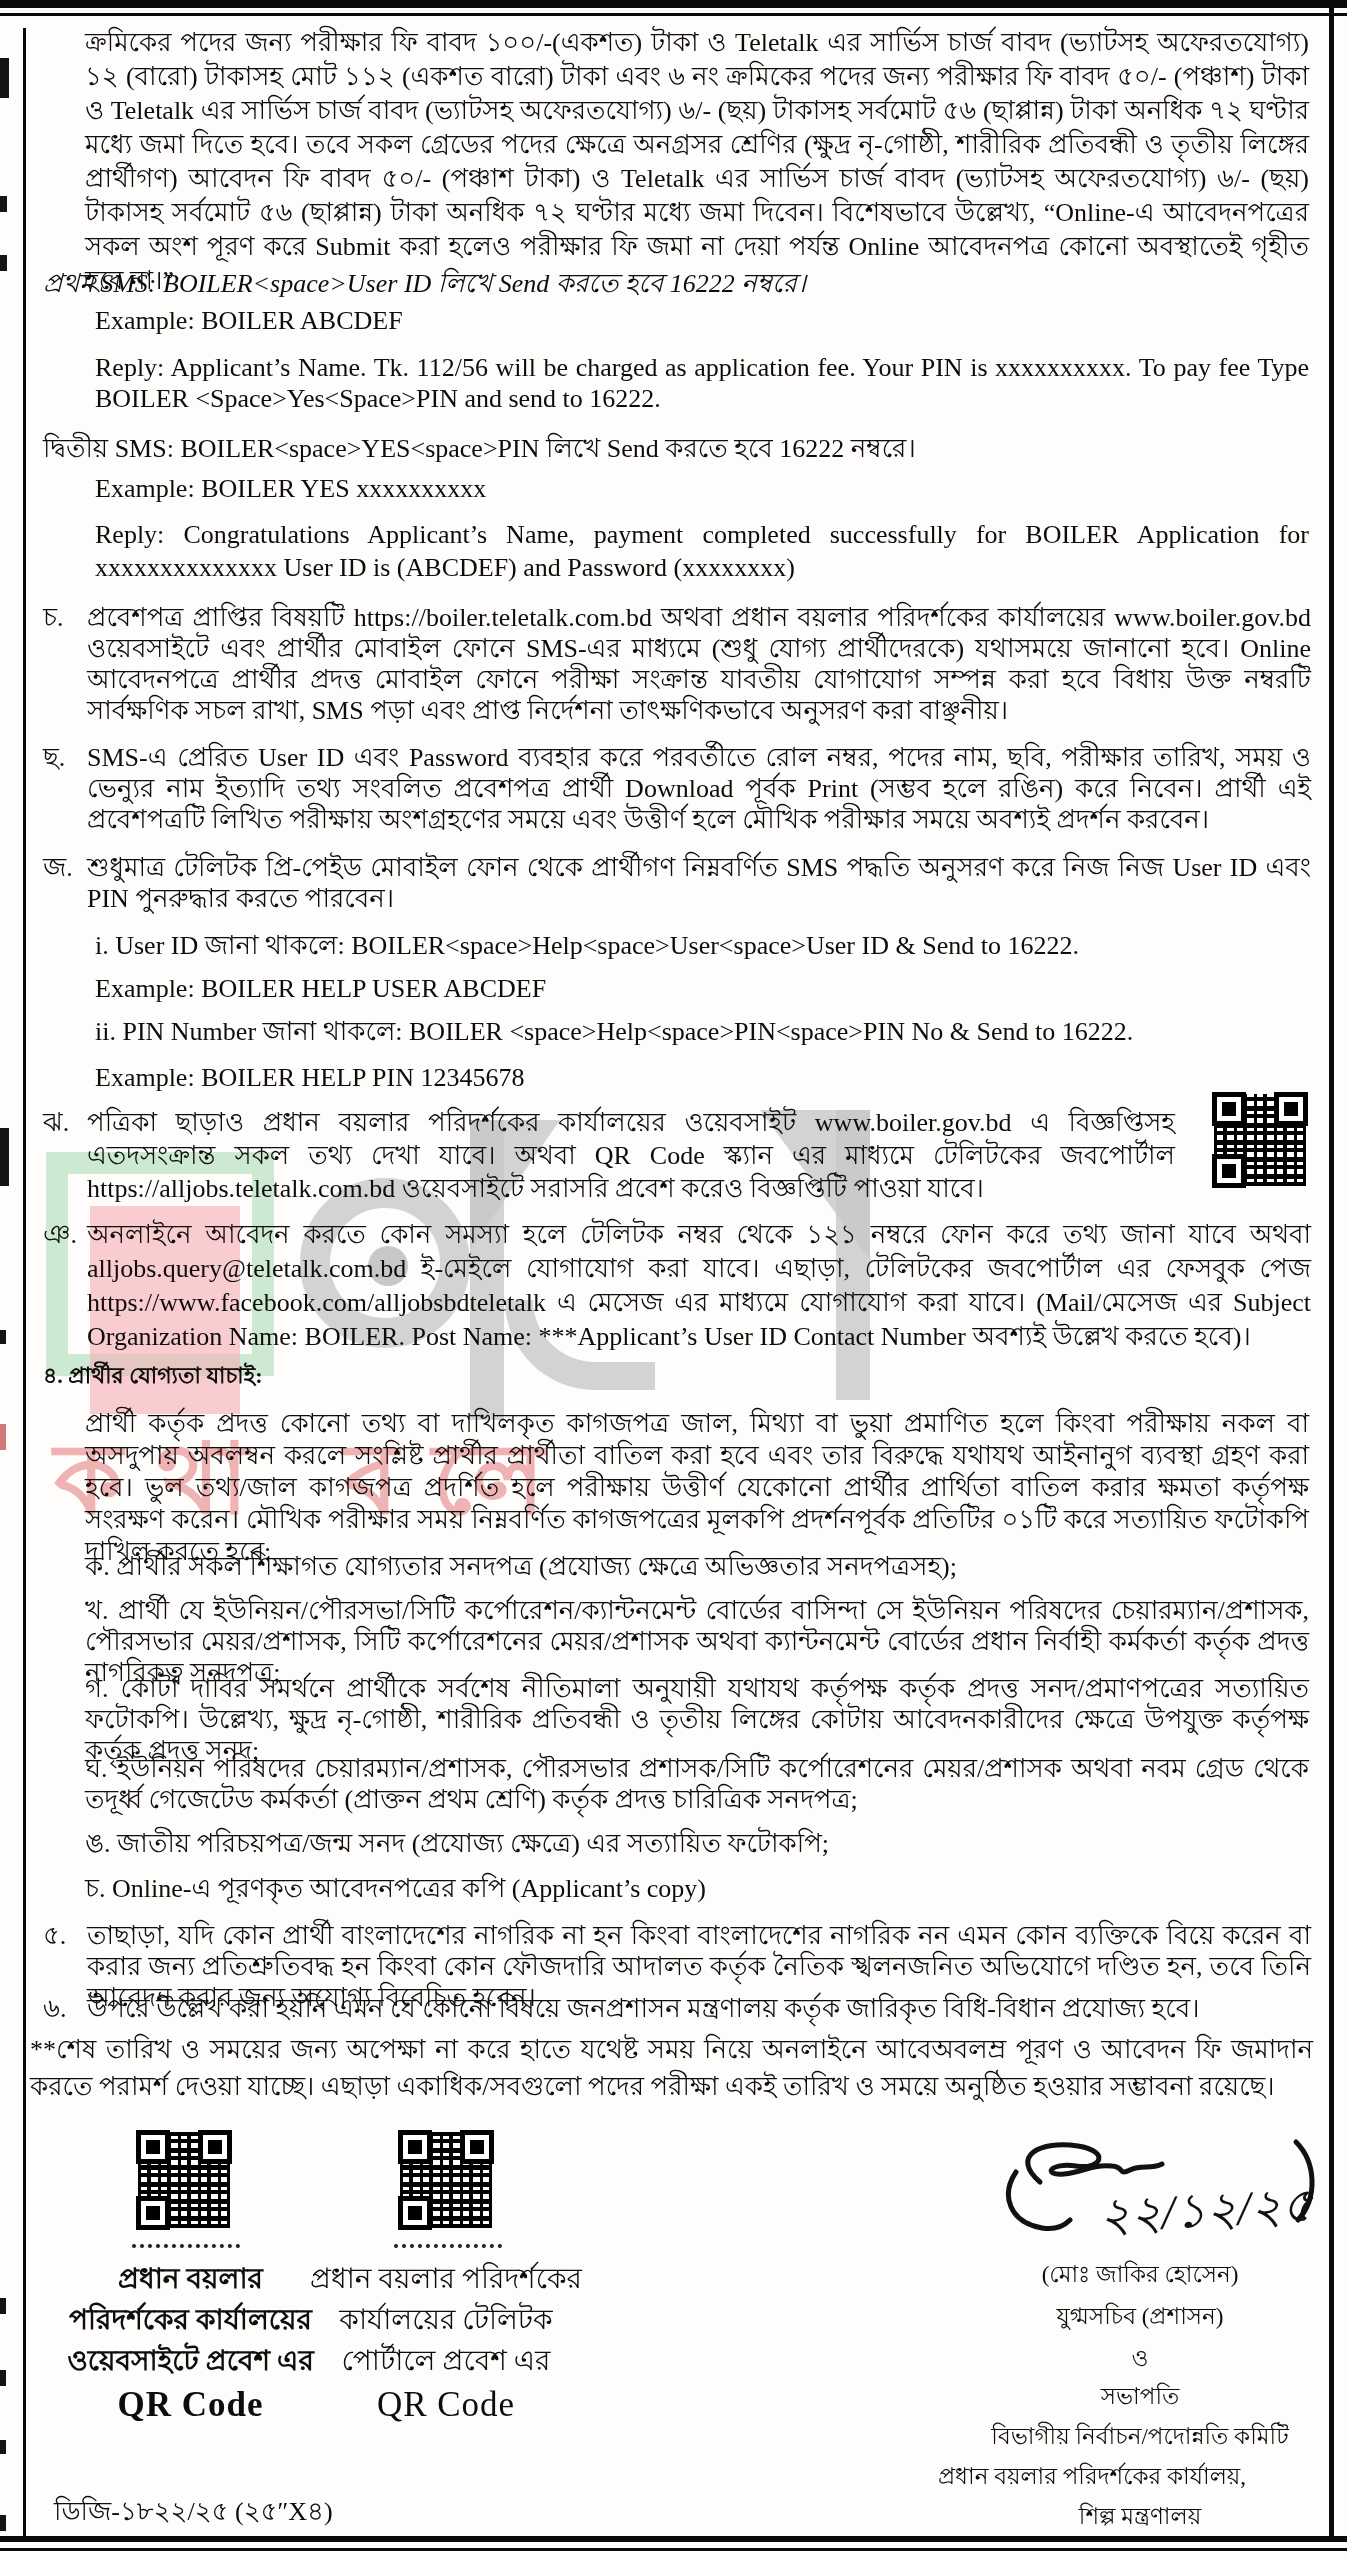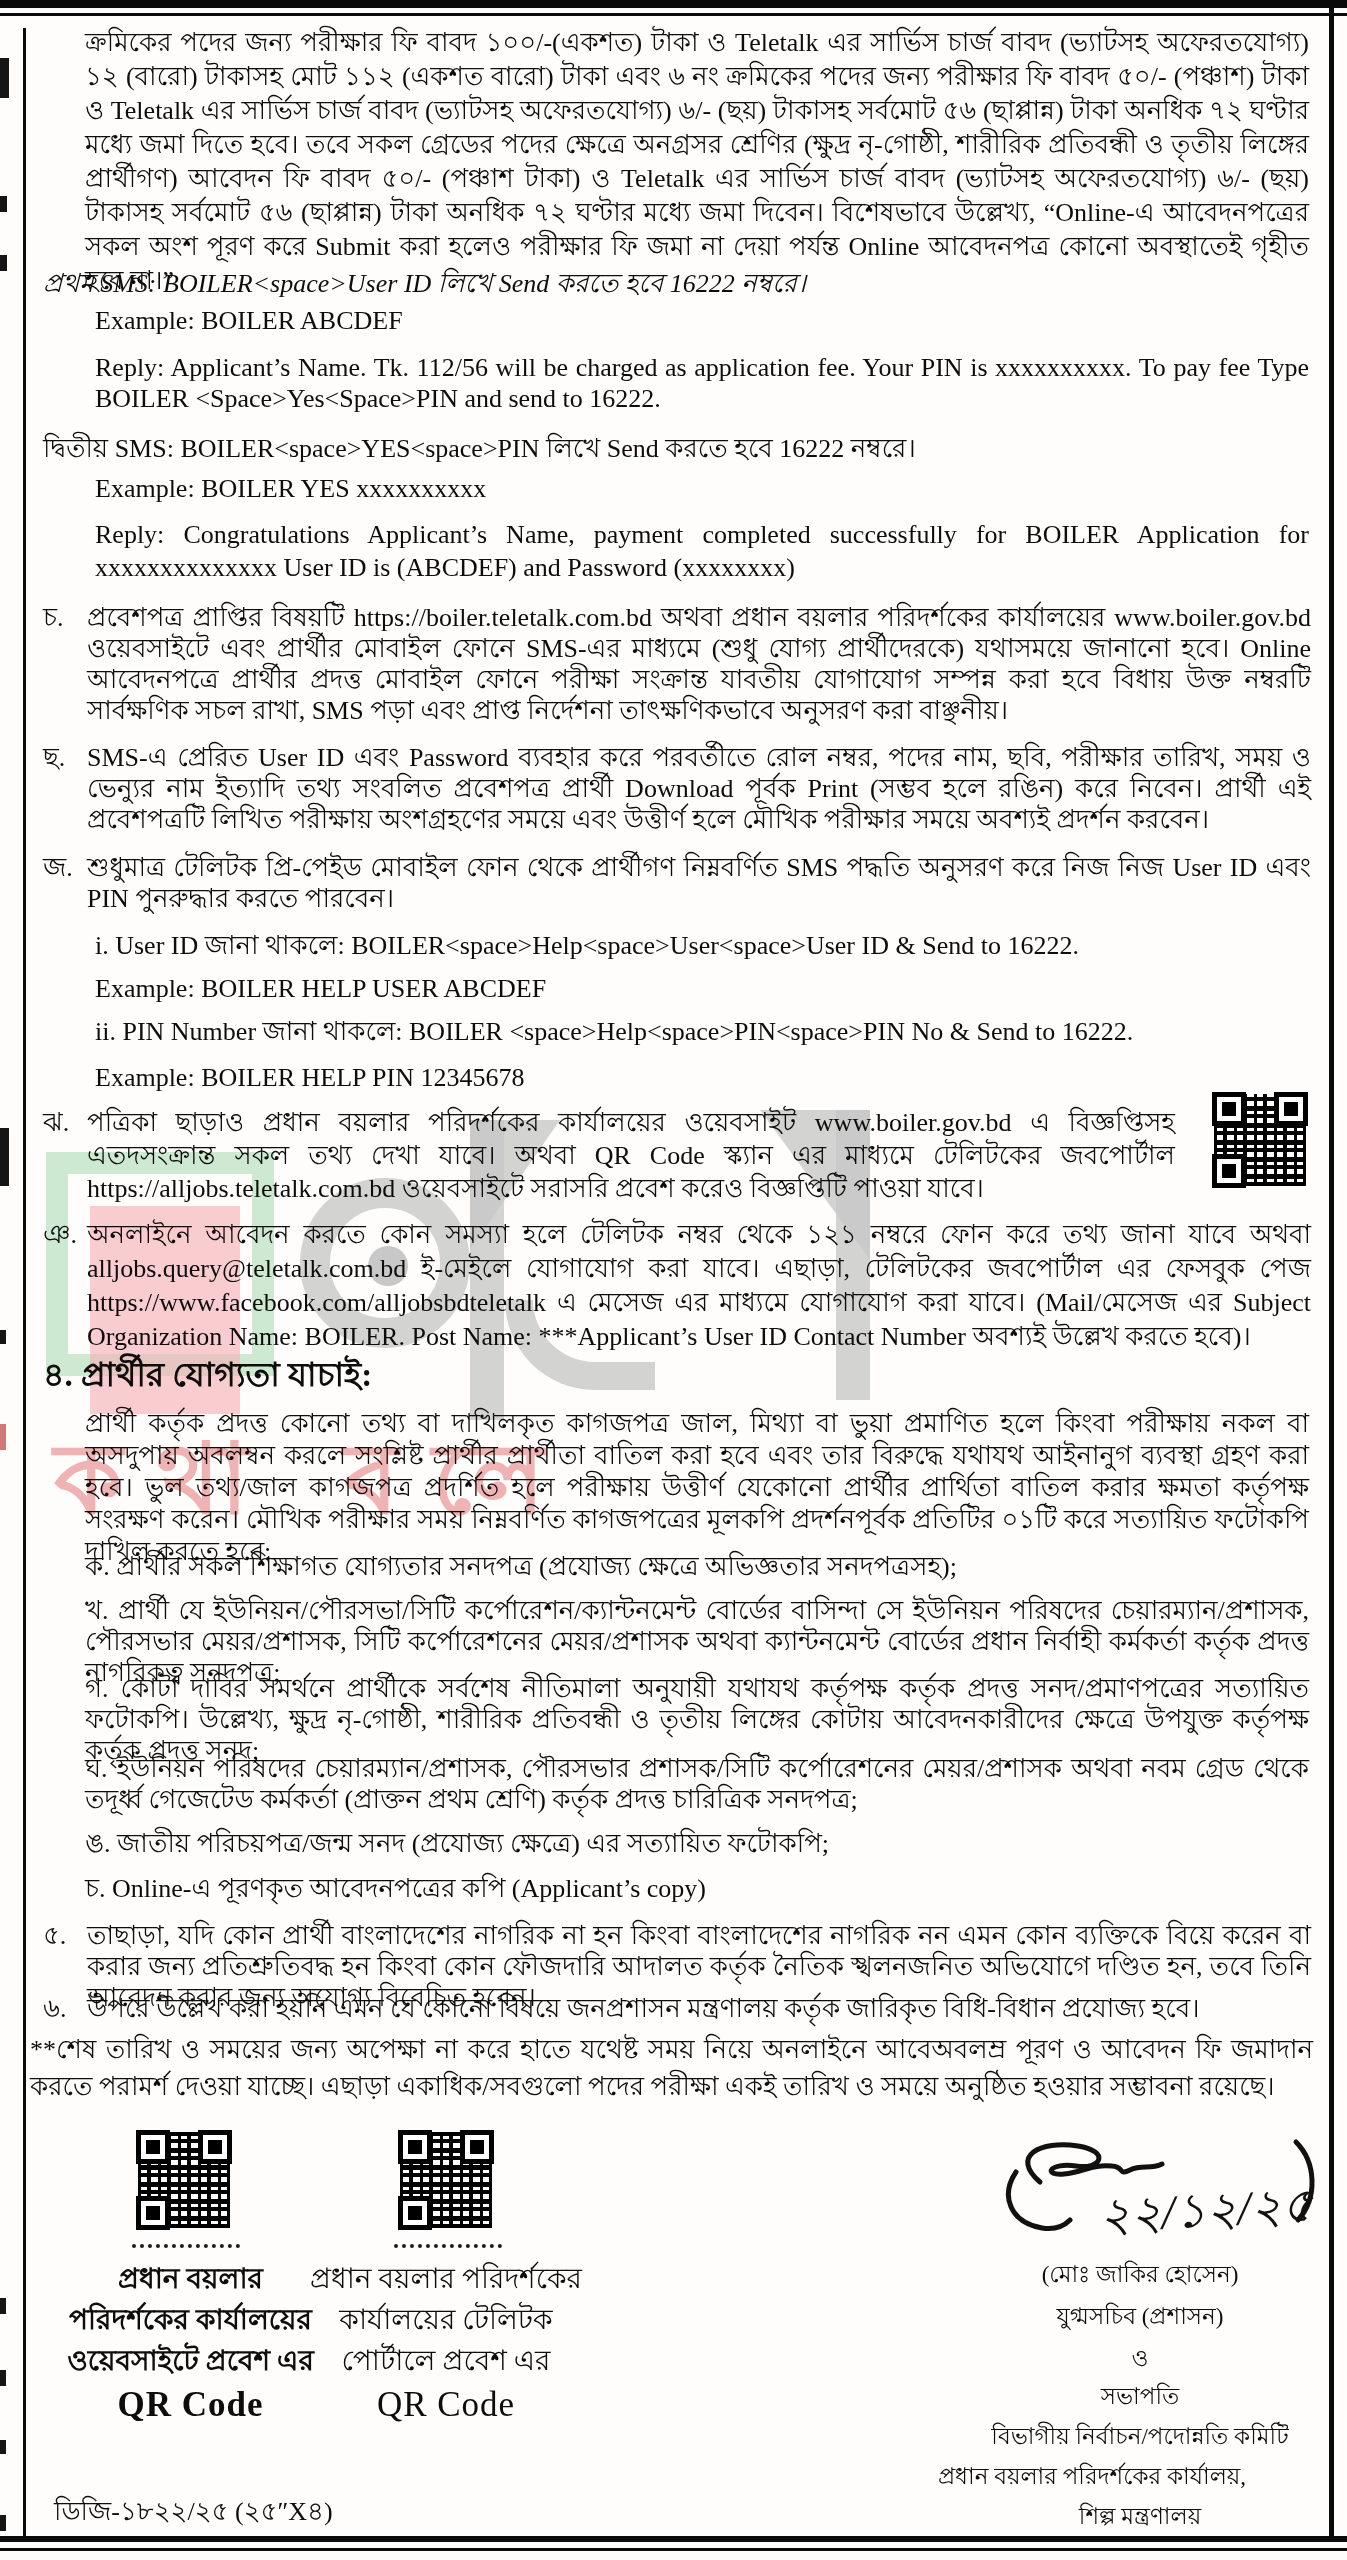--- a/index.html
+++ b/index.html
@@ -118,21 +118,21 @@
     <span class="finder f-tl"></span>
     <span class="finder f-tr"></span>
     <span class="finder f-bl"></span>
   </div>
 
   <div class="t flexitem" style="left:43px;top:1218px;width:1268px;line-height:34px;">
     <span class="lbl">ঞ.</span>
     <div class="txt">অনলাইনে আবেদন করতে কোন সমস্যা হলে টেলিটক নম্বর থেকে ১২১ নম্বরে ফোন করে তথ্য জানা যাবে অথবা alljobs.query@teletalk.com.bd ই-মেইলে যোগাযোগ করা যাবে। এছাড়া, টেলিটকের জবপোর্টাল এর ফেসবুক পেজ https://www.facebook.com/alljobsbdteletalk এ মেসেজ এর মাধ্যমে যোগাযোগ করা যাবে। (Mail/মেসেজ এর Subject Organization Name: BOILER. Post Name: ***Applicant’s User ID Contact Number অবশ্যই উল্লেখ করতে হবে)।</div>
   </div>
 
-  <div class="t b" style="left:43px;top:1360px;width:1270px;font-size:33px;">৪. প্রার্থীর যোগ্যতা যাচাই:</div>
+  <div class="t b" style="left:43px;top:1360px;width:1270px;font-size:22px;">৪. প্রার্থীর যোগ্যতা যাচাই:</div>
 
   <div class="t j" style="left:85px;top:1408px;width:1224px;line-height:32px;">প্রার্থী কর্তৃক প্রদত্ত কোনো তথ্য বা দাখিলকৃত কাগজপত্র জাল, মিথ্যা বা ভুয়া প্রমাণিত হলে কিংবা পরীক্ষায় নকল বা অসদুপায় অবলম্বন করলে সংশ্লিষ্ট প্রার্থীর প্রার্থীতা বাতিল করা হবে এবং তার বিরুদ্ধে যথাযথ আইনানুগ ব্যবস্থা গ্রহণ করা হবে। ভুল তথ্য/জাল কাগজপত্র প্রদর্শিত হলে পরীক্ষায় উত্তীর্ণ যেকোনো প্রার্থীর প্রার্থিতা বাতিল করার ক্ষমতা কর্তৃপক্ষ সংরক্ষণ করেন। মৌখিক পরীক্ষার সময় নিম্নবর্ণিত কাগজপত্রের মূলকপি প্রদর্শনপূর্বক প্রতিটির ০১টি করে সত্যায়িত ফটোকপি দাখিল করতে হবে:</div>
 
   <div class="t j" style="left:85px;top:1551px;width:1224px;">
     <span>ক.</span>
     <span>প্রার্থীর সকল শিক্ষাগত যোগ্যতার সনদপত্র (প্রযোজ্য ক্ষেত্রে অভিজ্ঞতার সনদপত্রসহ);</span>
   </div>
   <div class="t j" style="left:85px;top:1595px;width:1224px;">
     <span>খ.</span>
     <span>প্রার্থী যে ইউনিয়ন/পৌরসভা/সিটি কর্পোরেশন/ক্যান্টনমেন্ট বোর্ডের বাসিন্দা সে ইউনিয়ন পরিষদের চেয়ারম্যান/প্রশাসক, পৌরসভার মেয়র/প্রশাসক, সিটি কর্পোরেশনের মেয়র/প্রশাসক অথবা ক্যান্টনমেন্ট বোর্ডের প্রধান নির্বাহী কর্মকর্তা কর্তৃক প্রদত্ত নাগরিকত্ব সনদপত্র;</span>

